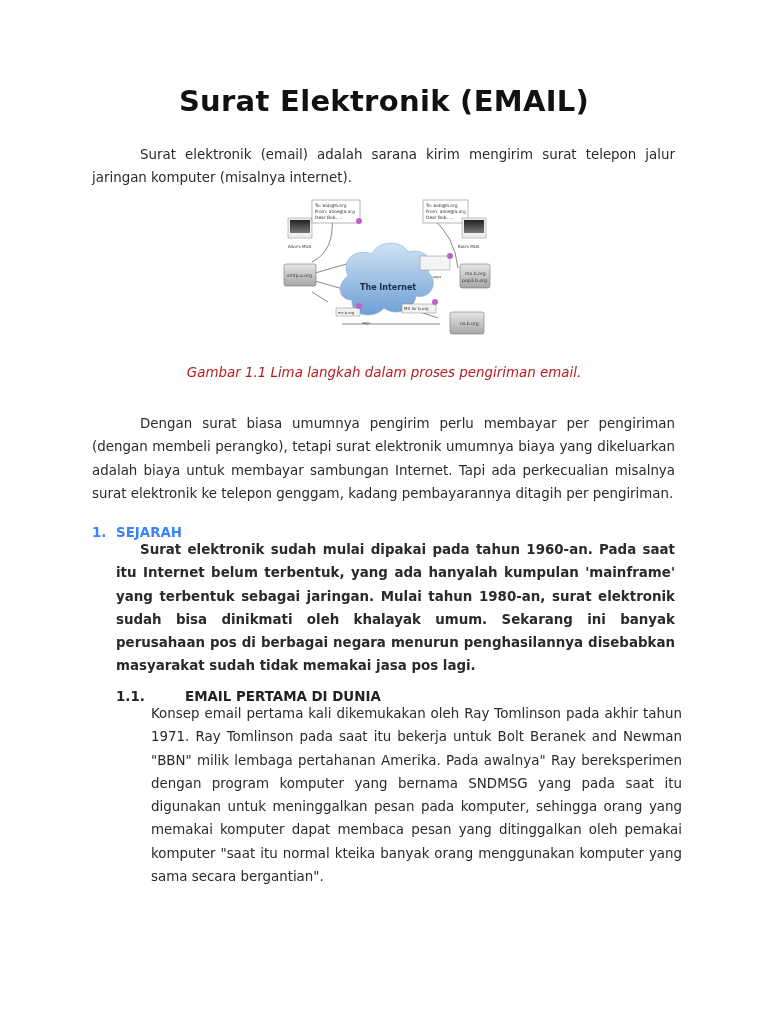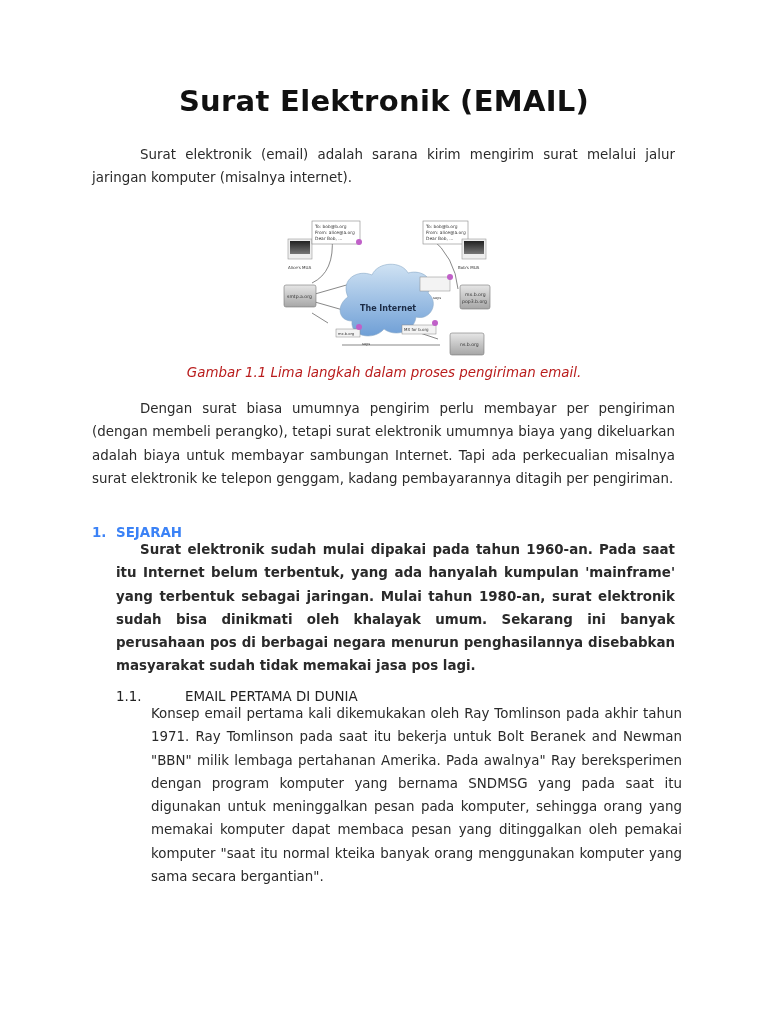--- a/index.html
+++ b/index.html
@@ -12,37 +12,37 @@
           color:#2a2a2a; }
   .para .first { text-indent:48px; display:block; }
   .p1 { left:92px; top:143px; width:583px; }
   .caption { position:absolute; left:0; width:768px; top:365px; text-align:center;
              font-size:13.4px; font-style:italic; color:#b91c1c; }
   .p2 { left:92px; top:397px; width:583px; }
   .h1 { position:absolute; left:92px; top:525px; font-size:13.4px; font-weight:bold; color:#3b82f6; }
   .h1 .num { display:inline-block; width:24px; }
   .p3 { left:116px; top:538px; width:559px;font-weight:bold; }
   .p3 .first { text-indent:24px; }
-  .h2 { position:absolute; left:116px; top:689px; font-size:13.4px; font-weight:normal; color:#222; }
+  .h2 { position:absolute; left:116px; top:689px; font-size:13.4px; font-weight:bold; color:#222; }
   .h2 .num { display:inline-block; width:69px; }
   .p4 { left:151px; top:702px; width:531px; }
   .p4 .first { text-indent:0; }
-  .diagram { position:absolute; left:280px; top:217px; width:212px; height:146px; }
+  .diagram { position:absolute; left:280px; top:196px; width:212px; height:146px; }
   .diagram svg { width:212px; height:146px; display:block; }
-  .line-last { text-align-last:left; }
+  .line-last { text-align-last:left;margin-top:15px; }
 </style>
 </head>
 <body>
 
 <div class="page">
 
   <div class="title">Surat Elektronik (EMAIL)</div>
 
   <div class="para p1">
-    <span class="first">Surat elektronik (email) adalah sarana kirim mengirim surat melalui jalur jaringan komputer (misalnya internet).</span>
+    <span class="first">Surat elektronik (email) adalah sarana kirim mengirim surat telepon jalur jaringan komputer (misalnya internet).</span>
   </div>
 
   <div class="diagram">
     <svg viewBox="0 0 212 146" xmlns="http://www.w3.org/2000/svg">
       <defs>
         <linearGradient id="cloudg" x1="0" y1="0" x2="0" y2="1">
           <stop offset="0" stop-color="#cfe2f3"></stop>
           <stop offset="1" stop-color="#6f9fd6"></stop>
         </linearGradient>
         <linearGradient id="boxg" x1="0" y1="0" x2="0" y2="1">

